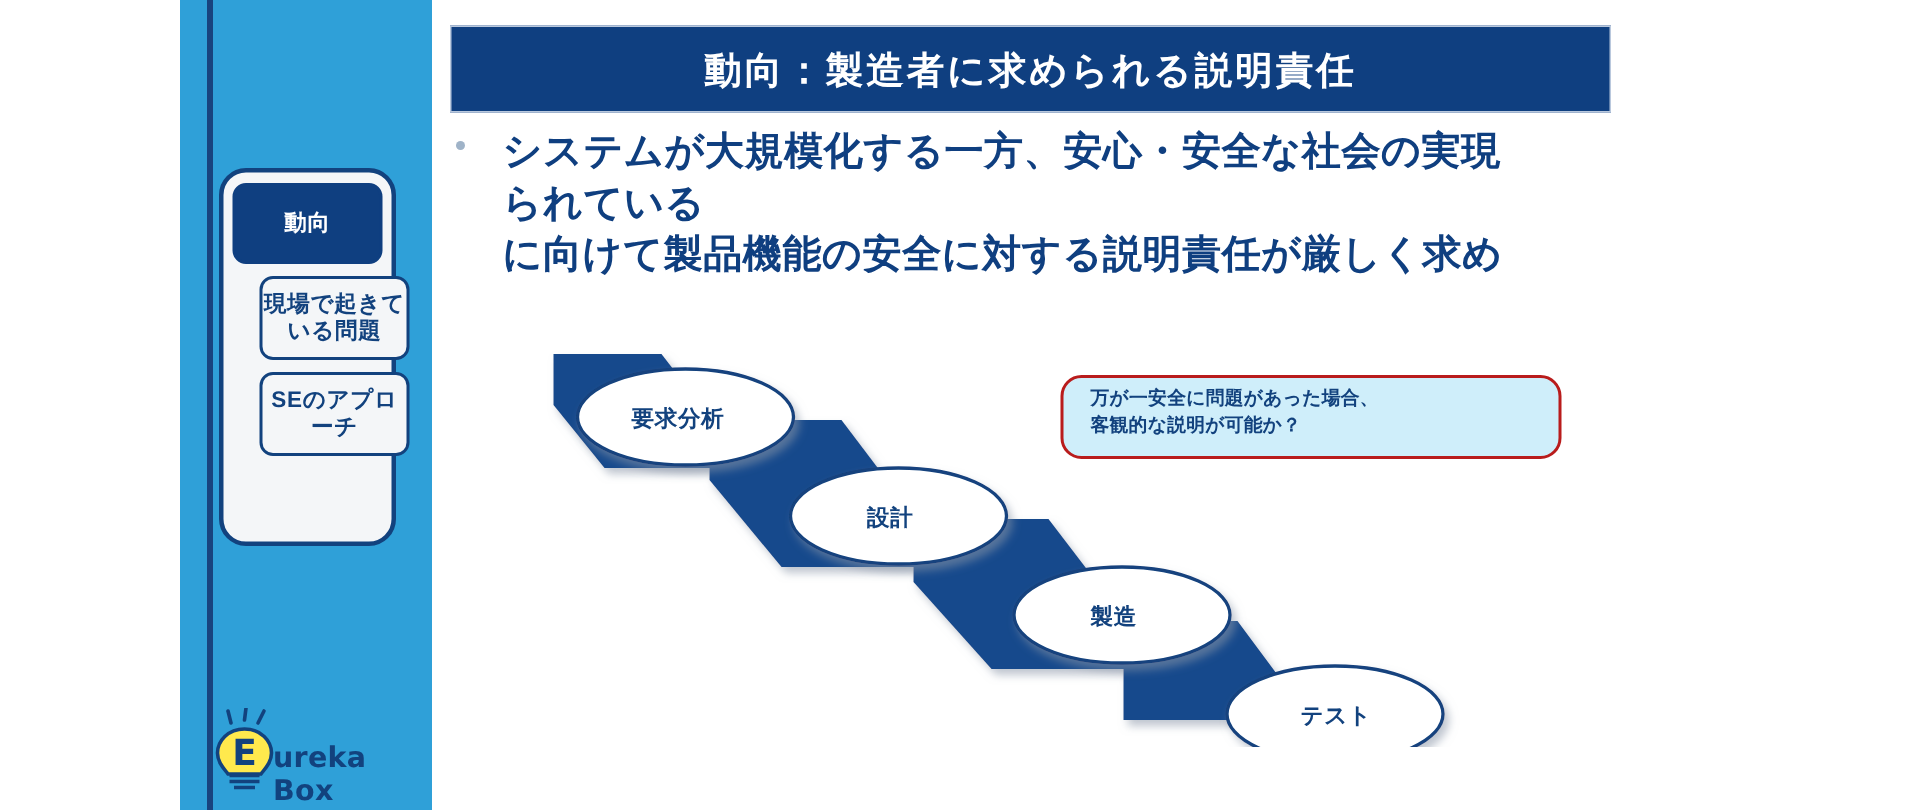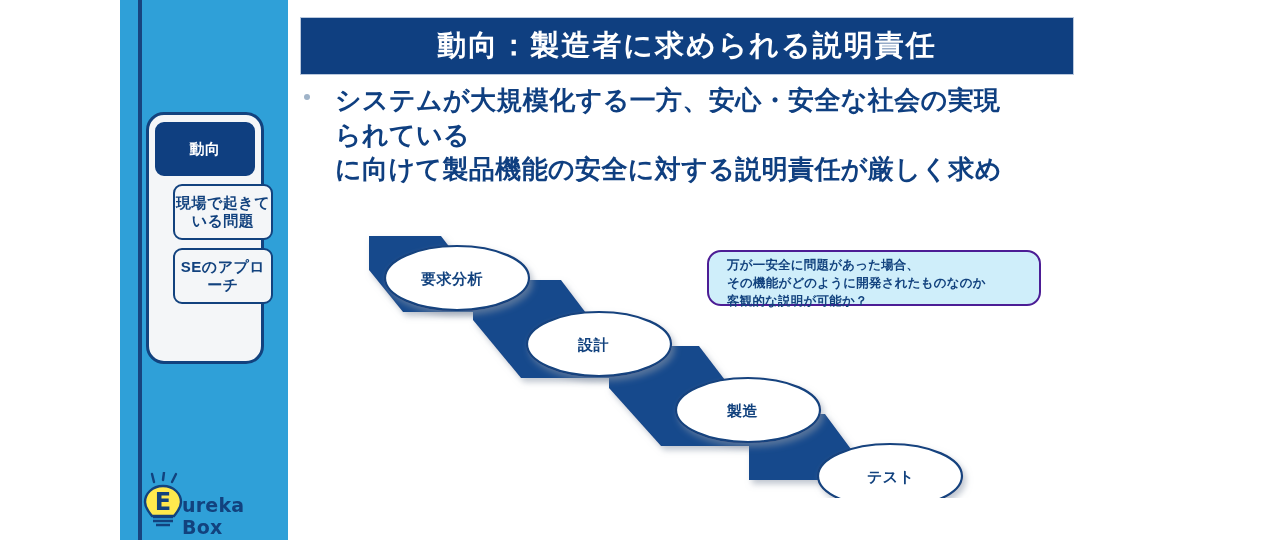--- a/index.html
+++ b/index.html
@@ -41,21 +41,21 @@
   .nav-item.h2{height:56px;margin-left:36px;}
   .nav-item.active{background:#0f3f80;color:#ffffff;border-color:#0f3f80;}
 
   
   .title-bar{
     position:absolute;left:300px;top:17px;width:772px;height:56px;
     background:#0f3f80;border:1px solid #b9c8dd;
     display:flex;align-items:center;justify-content:center;
   }
   .title-bar .t{
-    color:#ffffff;font-weight:bold;font-size:29px;letter-spacing:2px;
+    color:#ffffff;font-weight:bold;font-size:25px;letter-spacing:2px;
     white-space:nowrap;
   }
 
   
   .bullet-dot{
     position:absolute;left:304px;top:94px;width:6px;height:6px;
     border-radius:50%;background:#9fb3c8;
   }
   .body-text{
     position:absolute;left:335px;top:83px;width:730px;
@@ -67,21 +67,21 @@
   .flow{position:absolute;left:355px;top:228px;width:680px;height:270px;}
   .flow svg{position:absolute;left:0;top:0;}
   .ellipse-label{
     position:absolute;color:#12427e;font-weight:bold;font-size:15px;
     white-space:nowrap;letter-spacing:0.5px;
   }
 
   
   .callout{
     position:absolute;left:707px;top:250px;width:334px;height:56px;
-    background:#cfeefa;border:2px solid #4c1d95;border-radius:14px;
+    background:#cfeefa;border:2px solid #b91c1c;border-radius:14px;
     box-sizing:border-box;padding:5px 14px 0 18px;
   }
   .callout .line{
     color:#12427e;font-weight:bold;font-size:12.5px;line-height:1.42;
     white-space:nowrap;letter-spacing:0.2px;
   }
 
   
   .logo{position:absolute;left:140px;top:472px;width:150px;height:62px;}
   .logo-text{
@@ -161,21 +161,20 @@
     </svg>
 
     <span class="ellipse-label" style="left:66px;top:42px;">要求分析</span>
     <span class="ellipse-label" style="left:223px;top:108px;">設計</span>
     <span class="ellipse-label" style="left:372px;top:174px;">製造</span>
     <span class="ellipse-label" style="left:512px;top:240px;">テスト</span>
   </div>
 
   <div class="callout">
     <div class="line">万が一安全に問題があった場合、</div>
-    <div class="line">その機能がどのように開発されたものなのか</div>
     <div class="line">客観的な説明が可能か？</div>
   </div>
 
   <div class="logo">
     <svg width="150" height="62" viewBox="0 0 150 62">
       <g stroke="#12427e" stroke-width="2.4" stroke-linecap="round">
         <line x1="14" y1="10" x2="12" y2="2"></line>
         <line x1="23" y1="8" x2="24" y2="0"></line>
         <line x1="32" y1="10" x2="36" y2="2"></line>
       </g>

